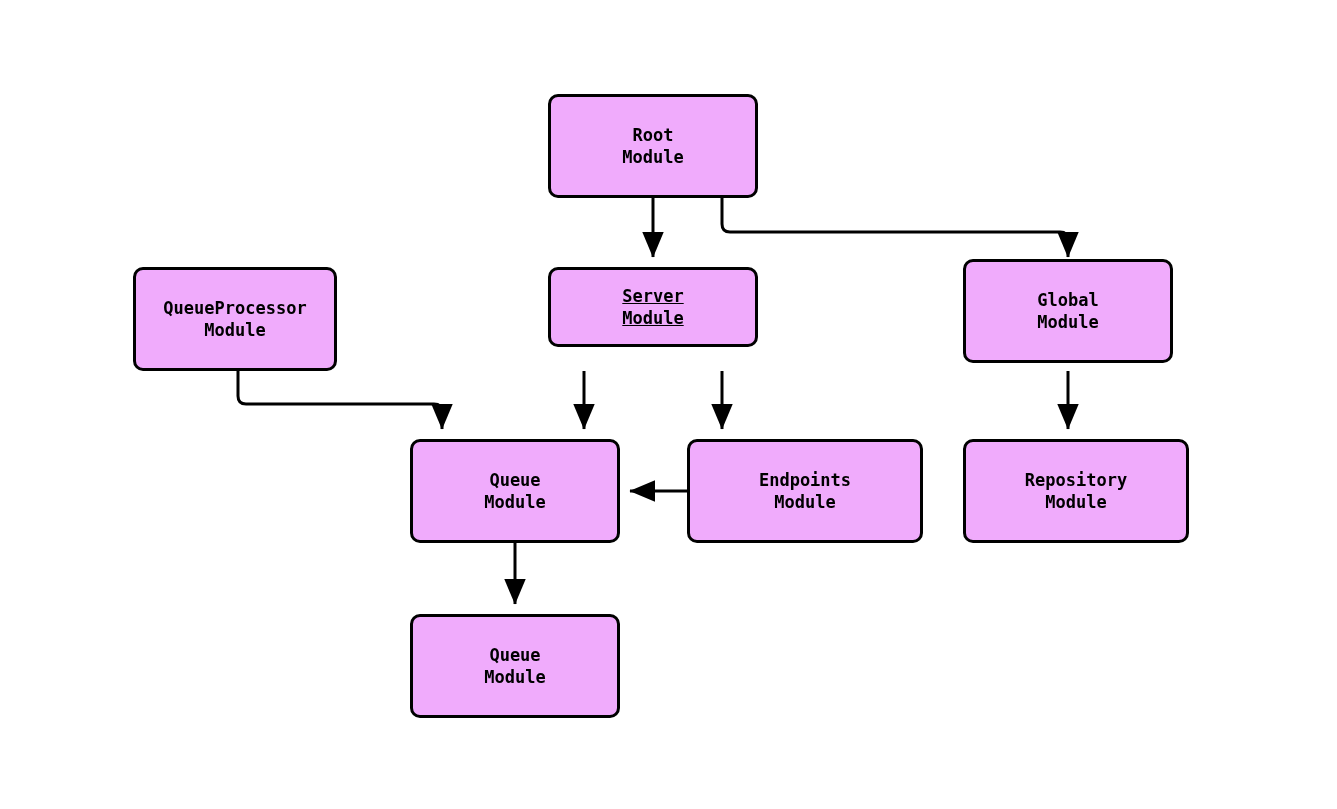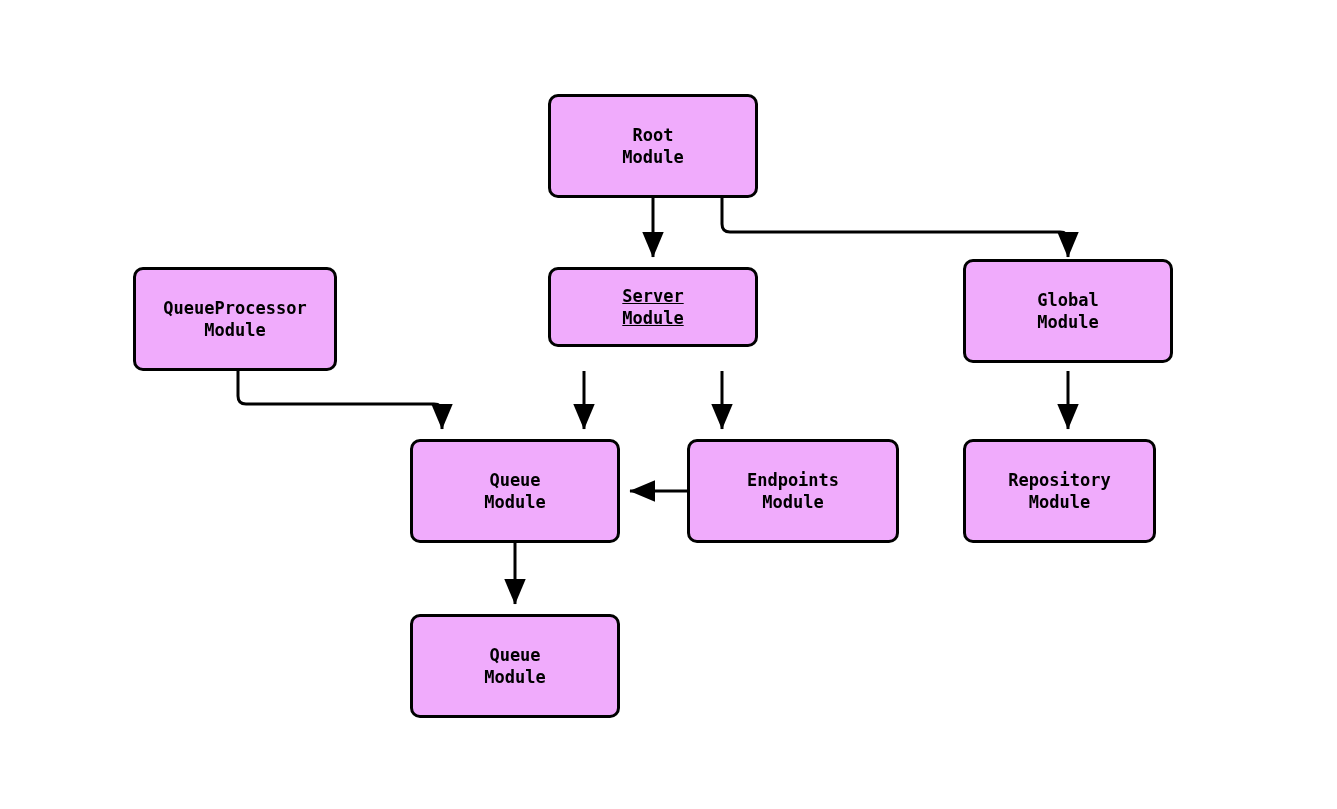--- a/index.html
+++ b/index.html
@@ -88,26 +88,26 @@
   <div class="node" style="left: 963px; top: 259px; width: 210px; height: 104px;">
     <div class="node-label">Global
 Module</div>
   </div>
 
   <div class="node" style="left: 410px; top: 439px; width: 210px; height: 104px;">
     <div class="node-label">Queue
 Module</div>
   </div>
 
-  <div class="node" style="left: 687px; top: 439px; width: 212px; height: 104px;">
+  <div class="node" style="left: 687px; top: 439px; width: 236px; height: 104px;">
     <div class="node-label">Endpoints
 Module</div>
   </div>
 
-  <div class="node" style="left: 963px; top: 439px; width: 193px; height: 104px;">
+  <div class="node" style="left: 963px; top: 439px; width: 226px; height: 104px;">
     <div class="node-label">Repository
 Module</div>
   </div>
 
   <div class="node" style="left: 410px; top: 614px; width: 210px; height: 104px;">
     <div class="node-label">Queue
 Module</div>
   </div>
 
 </div>

